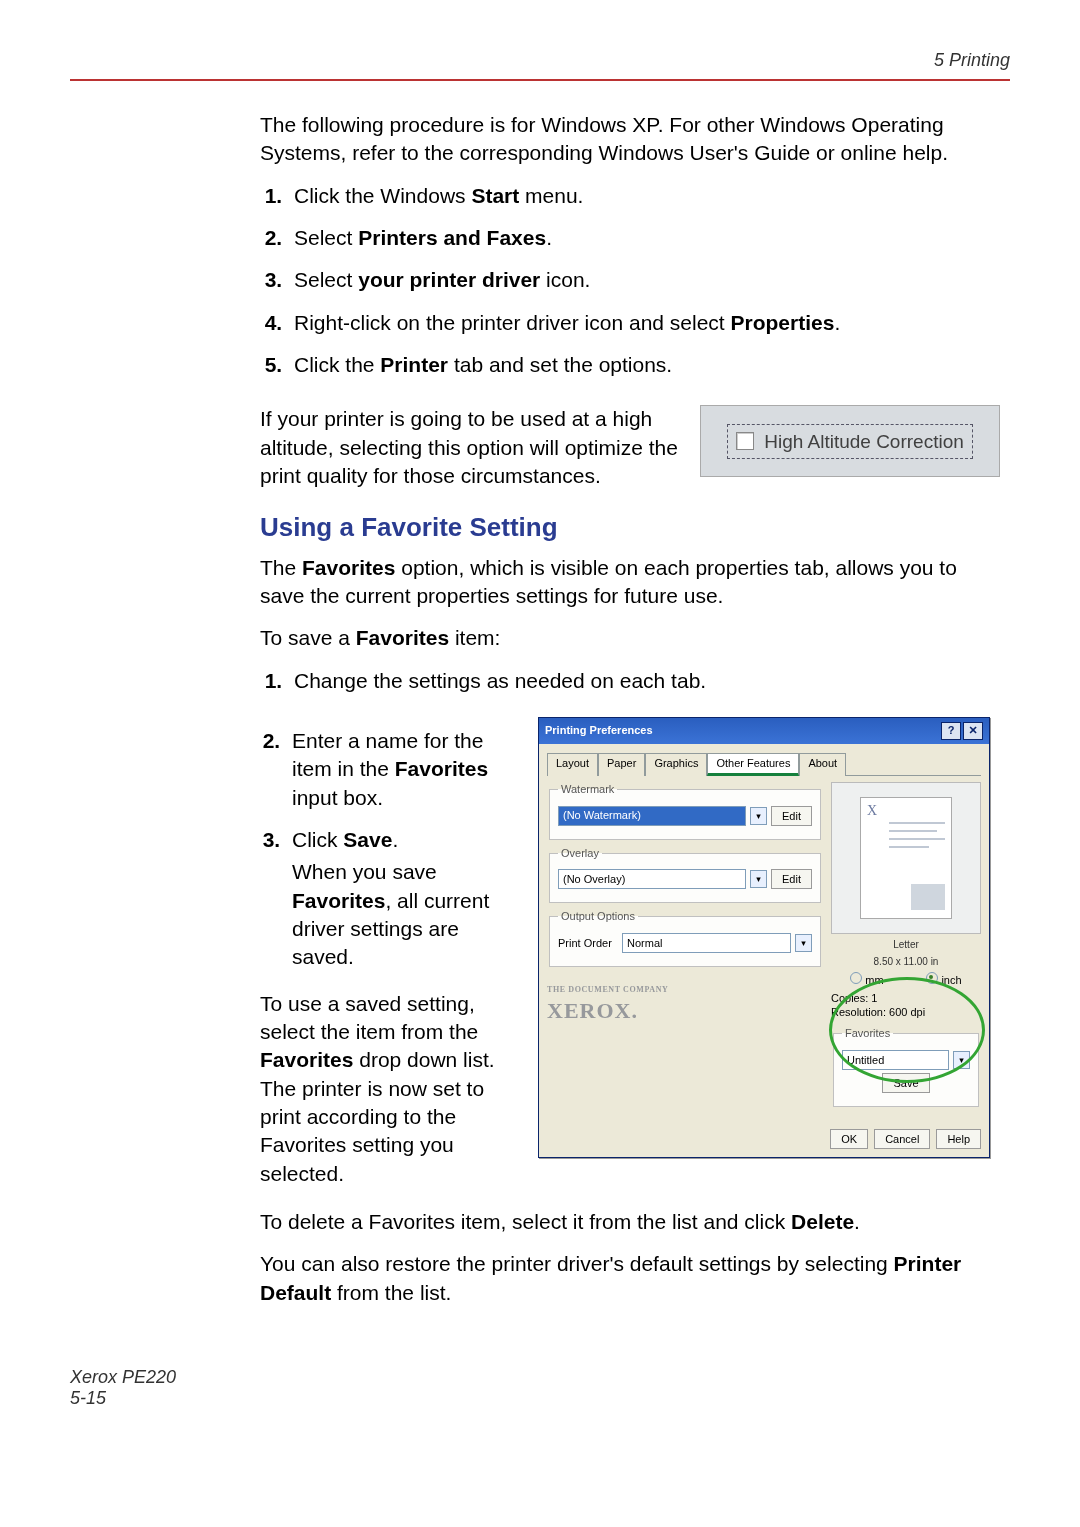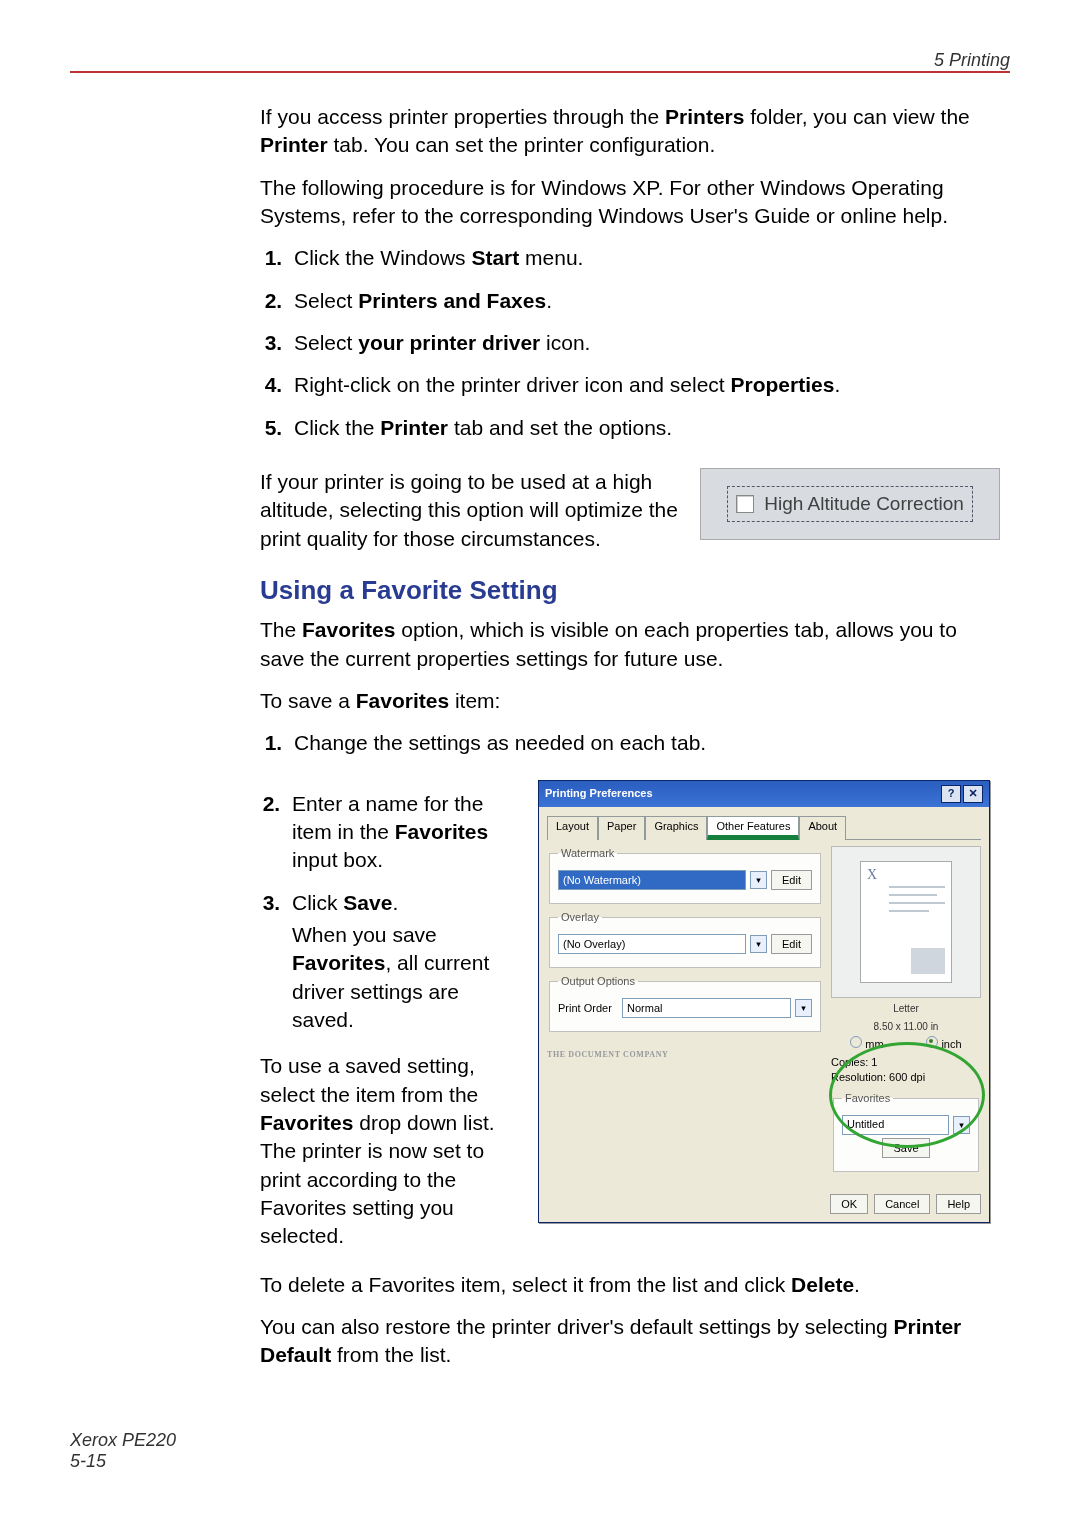--- a/index.html
+++ b/index.html
@@ -14,20 +14,21 @@
     padding: 50px 70px 50px 70px;
     box-sizing: border-box;
     width: 1080px;
   }
   .header-line {
     display: flex;
     justify-content: flex-end;
     font-style: italic;
     font-size: 18px;
     color: #333;
+    margin-bottom: 8px;
   }
   .header-rule {
     border-top: 2px solid #b33;
     margin-bottom: 30px;
   }
   .content {
     margin-left: 190px;
     margin-right: 10px;
     font-size: 21px;
     line-height: 1.35;
@@ -135,21 +136,21 @@
   .tab {
     padding: 2px 8px;
     border: 1px solid #919b9c;
     border-bottom: none;
     background: #ece9d8;
     margin-right: 0;
     font-size: 11px;
     position: relative;
     top: 1px;
   }
-  .tab.active { background: #fff; font-weight: normal; border-bottom: 5px solid #15803d; }
+  .tab.active { background: #fff; font-weight: normal; border-bottom: 3px solid #15803d; }
   .dlg-cols { display:flex; gap:8px; }
   .dlg-left { flex:1; }
   .dlg-right { width:150px; }
   fieldset {
     border: 1px solid #c0c0c0;
     padding: 6px 8px 10px 8px;
     margin-bottom: 6px;
     background: #fdfdfb;
   }
   legend { font-size: 11px; color:#555; padding:0 3px; }
@@ -226,23 +227,20 @@
 
 <div class="page">
   <div class="header-line">
     <span>5   Printing</span>
   </div>
   <div class="header-rule"></div>
 
   <div class="content">
 
 
-    <p>
-      <span>If you access printer properties through the </span><strong>Printers</strong><span> folder, you can view the </span><strong>Printer</strong><span> tab. You can set the printer configuration.</span>
-    </p>
 
     <p>The following procedure is for Windows XP. For other Windows Operating Systems, refer to the corresponding Windows User's Guide or online help.</p>
 
     <ol>
       <li><span>Click the Windows </span><strong>Start</strong><span> menu.</span></li>
       <li><span>Select </span><strong>Printers and Faxes</strong><span>.</span></li>
       <li><span>Select </span><strong>your printer driver</strong><span> icon.</span></li>
       <li><span>Right-click on the printer driver icon and select </span><strong>Properties</strong><span>.</span></li>
       <li><span>Click the </span><strong>Printer</strong><span> tab and set the options.</span></li>
     </ol>
@@ -331,20 +329,21 @@
                 <div class="frow">
                   <span style="width:60px">Print Order</span>
                   <div class="sel">
                     <span>Normal</span>
                   </div>
                   <div class="dd">▾</div>
                 </div>
               </fieldset>
               <div class="xerox">
                 <div class="tdc">THE DOCUMENT COMPANY</div>
+                <div class="xr">XEROX.</div>
               </div>
             </div>
             <div class="dlg-right">
               <div class="preview">
                 <div class="psheet">
                   <div class="xlbl">X</div>
                   <div class="bar"></div>
                     <div class="bar bar2"></div>
                     <div class="bar bar3"></div>
                     <div class="bar bar4"></div>

